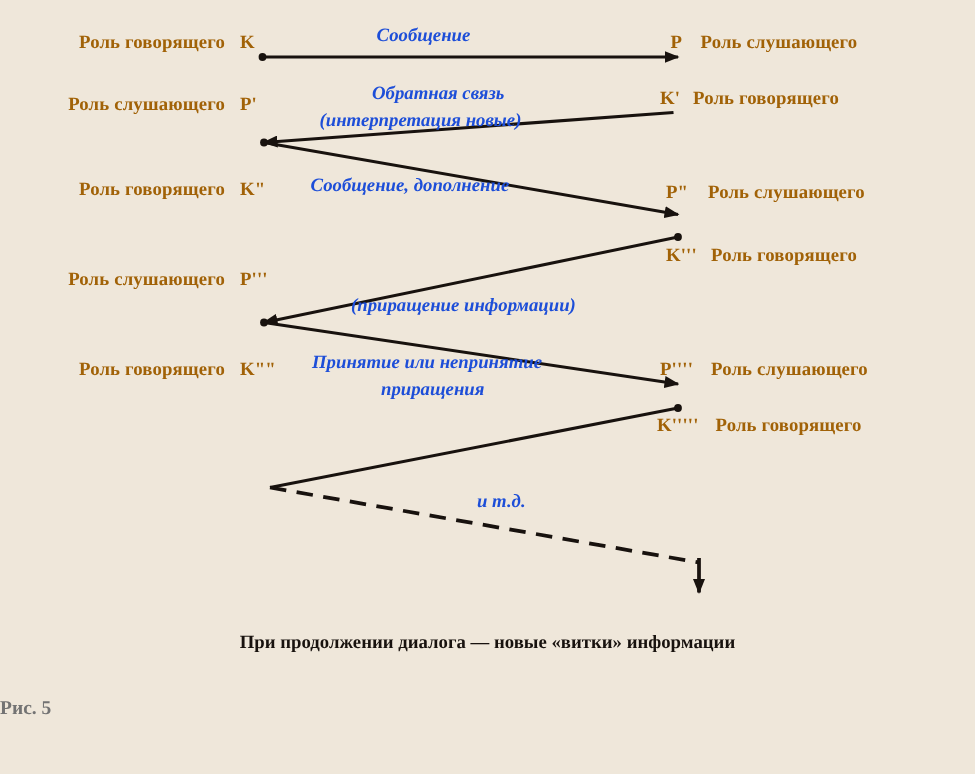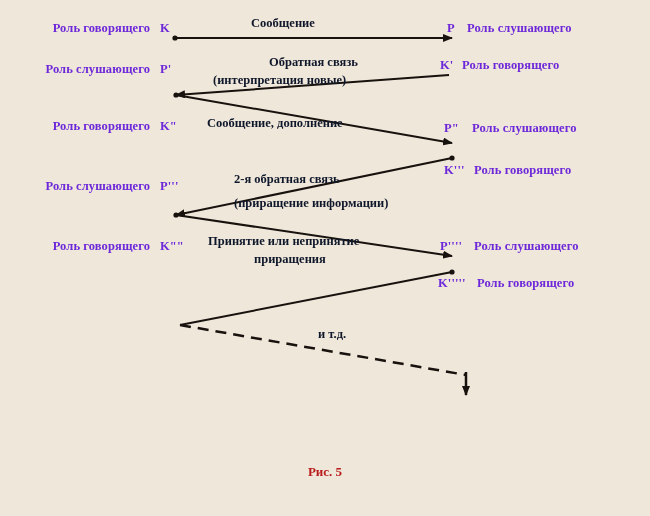--- a/index.html
+++ b/index.html
@@ -17,43 +17,44 @@
   #stage {
     position: relative;
     width: 650px;
     height: 516px;
   }
   .lbl {
     position: absolute;
     font-family: "Liberation Serif", serif;
     font-weight: bold;
     font-size: 12.5px;
-    color: #6d28d9;
+    color: #a16207;
     white-space: nowrap;
     letter-spacing: 0.1px;
   }
   .lbl.left {
     text-align: right;
   }
   .arrowlabel {
     position: absolute;
     font-family: "Liberation Serif", serif;
     font-weight: bold;
+    font-style: italic;
     font-size: 12.5px;
-    color: #0f172a;
+    color: #1d4ed8;
     white-space: nowrap;
   }
   .caption {
     position: absolute;
     width: 650px;
-    text-align: center;
+    text-align: left;
     font-family: "Liberation Serif", serif;
     font-weight: bold;
     font-size: 13px;
-    color: #b91c1c;
+    color: #737373;
   }
   .bottomnote {
     position: absolute;
     width: 650px;
     text-align: center;
     font-family: "Liberation Serif", serif;
     font-weight: bold;
     font-size: 12.5px;
     color: #18120e;
   }
@@ -127,30 +128,30 @@
   <div class="lbl" style="left:474px; top:163px;">Роль говорящего</div>
 
   <div class="lbl" style="left:440px; top:239px;">P''''</div>
   <div class="lbl" style="left:474px; top:239px;">Роль слушающего</div>
 
   <div class="lbl" style="left:438px; top:276px;">K'''''</div>
   <div class="lbl" style="left:477px; top:276px;">Роль говорящего</div>
 
   <div class="arrowlabel" style="left:251px; top:16px;">Сообщение</div>
 
-  <div class="arrowlabel" style="left:248px; top:55px;margin-left:21px;">Обратная связь</div>
+  <div class="arrowlabel" style="left:248px; top:55px;">Обратная связь</div>
   <div class="arrowlabel" style="left:213px; top:73px;">(интерпретация новые)</div>
 
   <div class="arrowlabel" style="left:207px; top:116px;">Сообщение, дополнение</div>
 
-  <div class="arrowlabel" style="left:234px; top:172px;">2-я обратная связь</div>
   <div class="arrowlabel" style="left:234px; top:196px;">(приращение информации)</div>
 
   <div class="arrowlabel" style="left:208px; top:234px;">Принятие или непринятие</div>
   <div class="arrowlabel" style="left:254px; top:252px;">приращения</div>
 
 
   <div class="arrowlabel" style="left:318px; top:327px;">и т.д.</div>
 
+  <div class="bottomnote" style="left:0; top:421px;">При продолжении диалога — новые «витки» информации</div>
 
   <div class="caption" style="left:0; top:464px;">Рис. 5</div>
 
 </div>
 
 </body></html>

